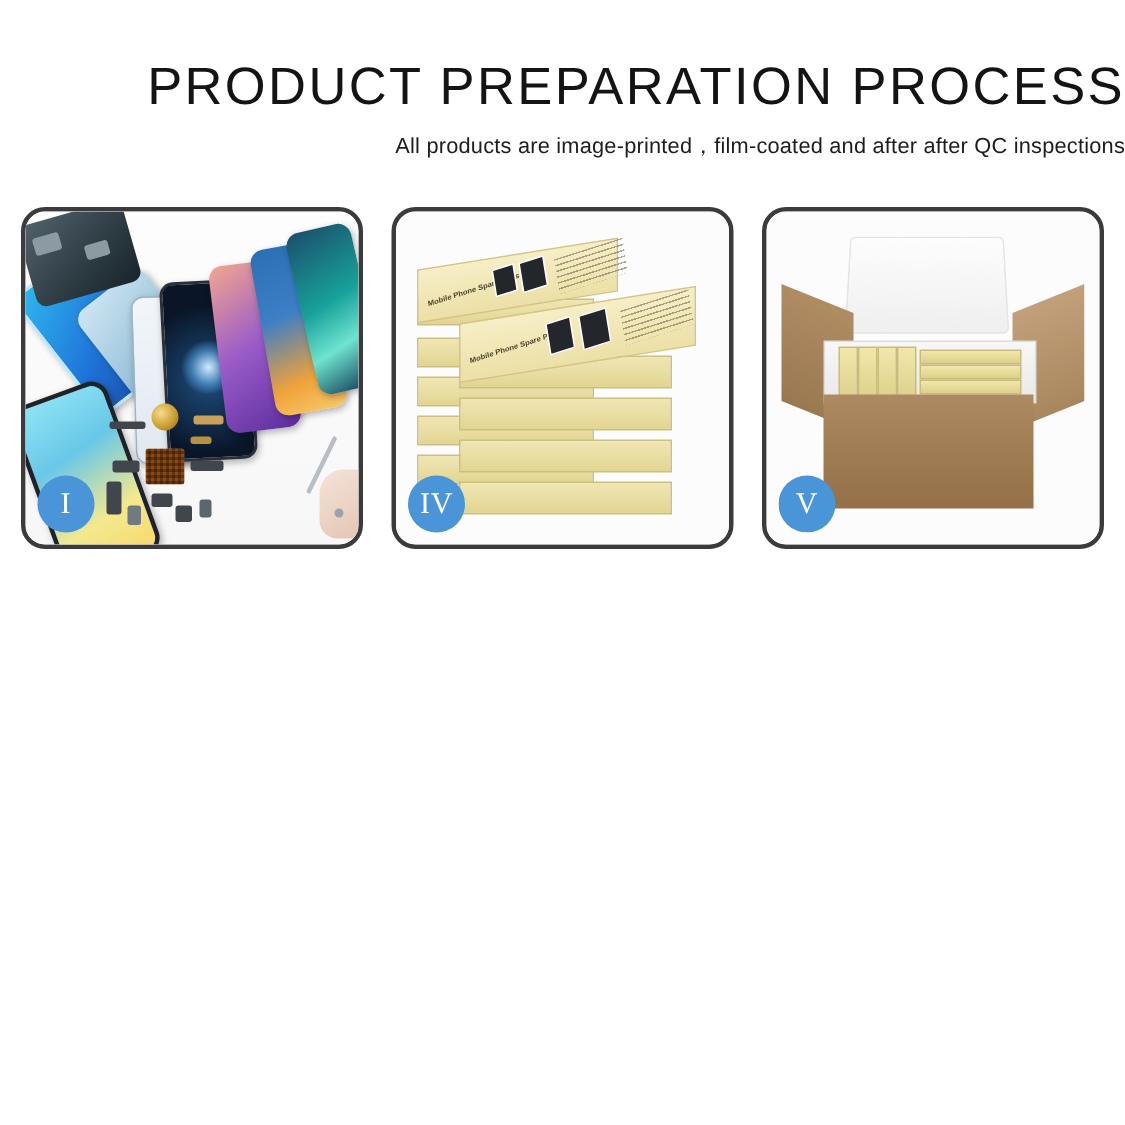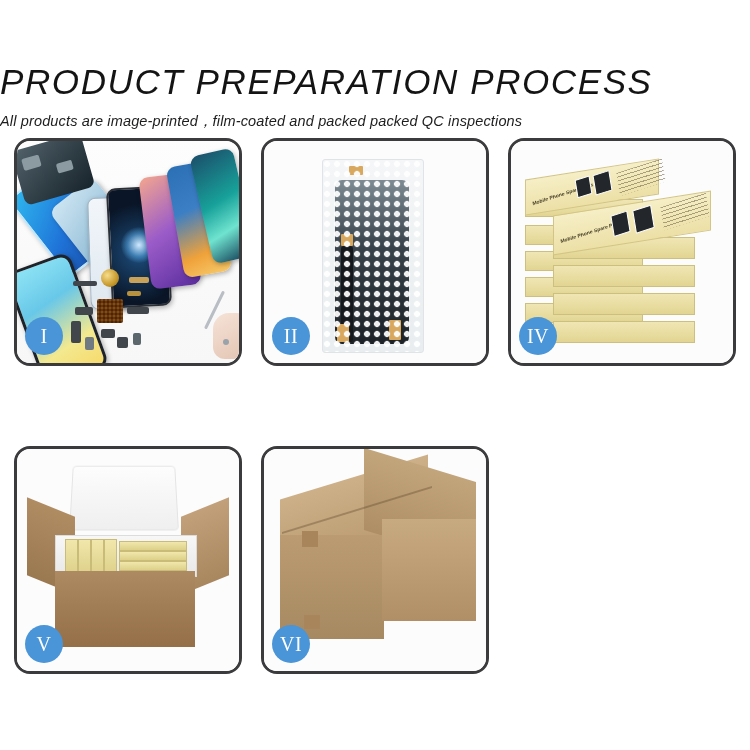--- a/index.html
+++ b/index.html
@@ -5,21 +5,21 @@
   html,body{margin:0;padding:0;}
   body{
     width:750px;height:750px;
     background:#ffffff;
     font-family:"Liberation Sans","DejaVu Sans",sans-serif;
     overflow:hidden;
   }
   .page{position:relative;width:750px;height:750px;background:#fff;}
 
   
-  .header{padding-top:64px;text-align:left;font-style:italic;}
+  .header{padding-top:40px;text-align:right;}
   .title{
     font-size:35px;font-weight:500;color:#141414;
     letter-spacing:1.6px;line-height:1;
     font-family:"Liberation Sans","DejaVu Sans",sans-serif;
     white-space:nowrap;
   }
   .subtitle{
     margin-top:13px;font-size:14.5px;color:#1d1d1d;
     letter-spacing:.15px;white-space:nowrap;
   }
@@ -168,21 +168,21 @@
   .p6 .seam{position:absolute;background:rgba(90,66,40,.35);}
   .p6 .tp{position:absolute;background:#a8855a;}
 </style>
 </head>
 <body>
 
 <div class="page">
 
   <div class="header">
     <div class="title">PRODUCT PREPARATION PROCESS</div>
-    <div class="subtitle">All products are image-printed，film-coated and packed packed QC inspections</div>
+    <div class="subtitle">All products are image-printed，film-coated and after after QC inspections</div>
   </div>
 
   <div class="grid">
 
     <div class="panel">
       <div class="stage p1">
         <div class="ph ph-a"></div>
         <div class="ph ph-b"></div>
         <div class="ph ph-glass"></div>
         <div class="ph ph-c"></div>
@@ -207,34 +207,20 @@
           <i style="left:8px;top:10px;width:18px;height:12px;"></i>
           <i style="left:40px;top:24px;width:16px;height:10px;"></i>
         </div>
         <div class="tweez"></div>
         <div class="hand"></div>
         <div class="prt" style="left:206px;top:198px;width:6px;height:6px;border-radius:50%;background:#9aa3aa;"></div>
       </div>
       <div class="badge">I</div>
     </div>
 
-    <div class="panel">
-      <div class="stage p2">
-        <div class="bag">
-          <div class="scr"></div>
-          <div class="flex"></div>
-          <div class="tape" style="left:26px;top:6px;width:14px;height:9px;"></div>
-          <div class="tape" style="left:18px;top:74px;width:12px;height:12px;"></div>
-          <div class="tape" style="left:14px;top:164px;width:12px;height:18px;"></div>
-          <div class="tape" style="left:66px;top:160px;width:12px;height:20px;"></div>
-          <div class="bub"></div>
-        </div>
-      </div>
-      <div class="badge">II</div>
-    </div>
 
 
     <div class="panel">
       <div class="stage p4">
 
         <div class="bx" style="left:14px;top:58px;width:116px;height:16px;"></div>
         <div class="bx" style="left:14px;top:84px;width:116px;height:18px;"></div>
         <div class="bx" style="left:14px;top:110px;width:116px;height:18px;"></div>
         <div class="bx" style="left:14px;top:136px;width:116px;height:18px;"></div>
         <div class="bx" style="left:14px;top:162px;width:116px;height:18px;"></div>
@@ -271,27 +257,15 @@
         <div class="ybox" style="left:74px;top:90px;width:11px;height:34px;"></div>
         <div class="ybox" style="left:87px;top:90px;width:11px;height:34px;"></div>
         <div class="ybox" style="left:102px;top:92px;width:66px;height:8px;"></div>
         <div class="ybox" style="left:102px;top:102px;width:66px;height:8px;"></div>
         <div class="ybox" style="left:102px;top:112px;width:66px;height:8px;"></div>
         <div class="body"></div>
       </div>
       <div class="badge">V</div>
     </div>
 
-    <div class="panel">
-      <div class="stage p6">
-        <div class="top"></div>
-        <div class="top2"></div>
-        <div class="frontL"></div>
-        <div class="frontR"></div>
-        <div class="seam" style="left:18px;top:60px;width:150px;height:2px;transform:skewY(-17deg);"></div>
-        <div class="tp" style="left:38px;top:82px;width:16px;height:16px;"></div>
-        <div class="tp" style="left:40px;top:166px;width:16px;height:14px;"></div>
-      </div>
-      <div class="badge">VI</div>
-    </div>
 
   </div>
 </div>
 
 </body></html>

